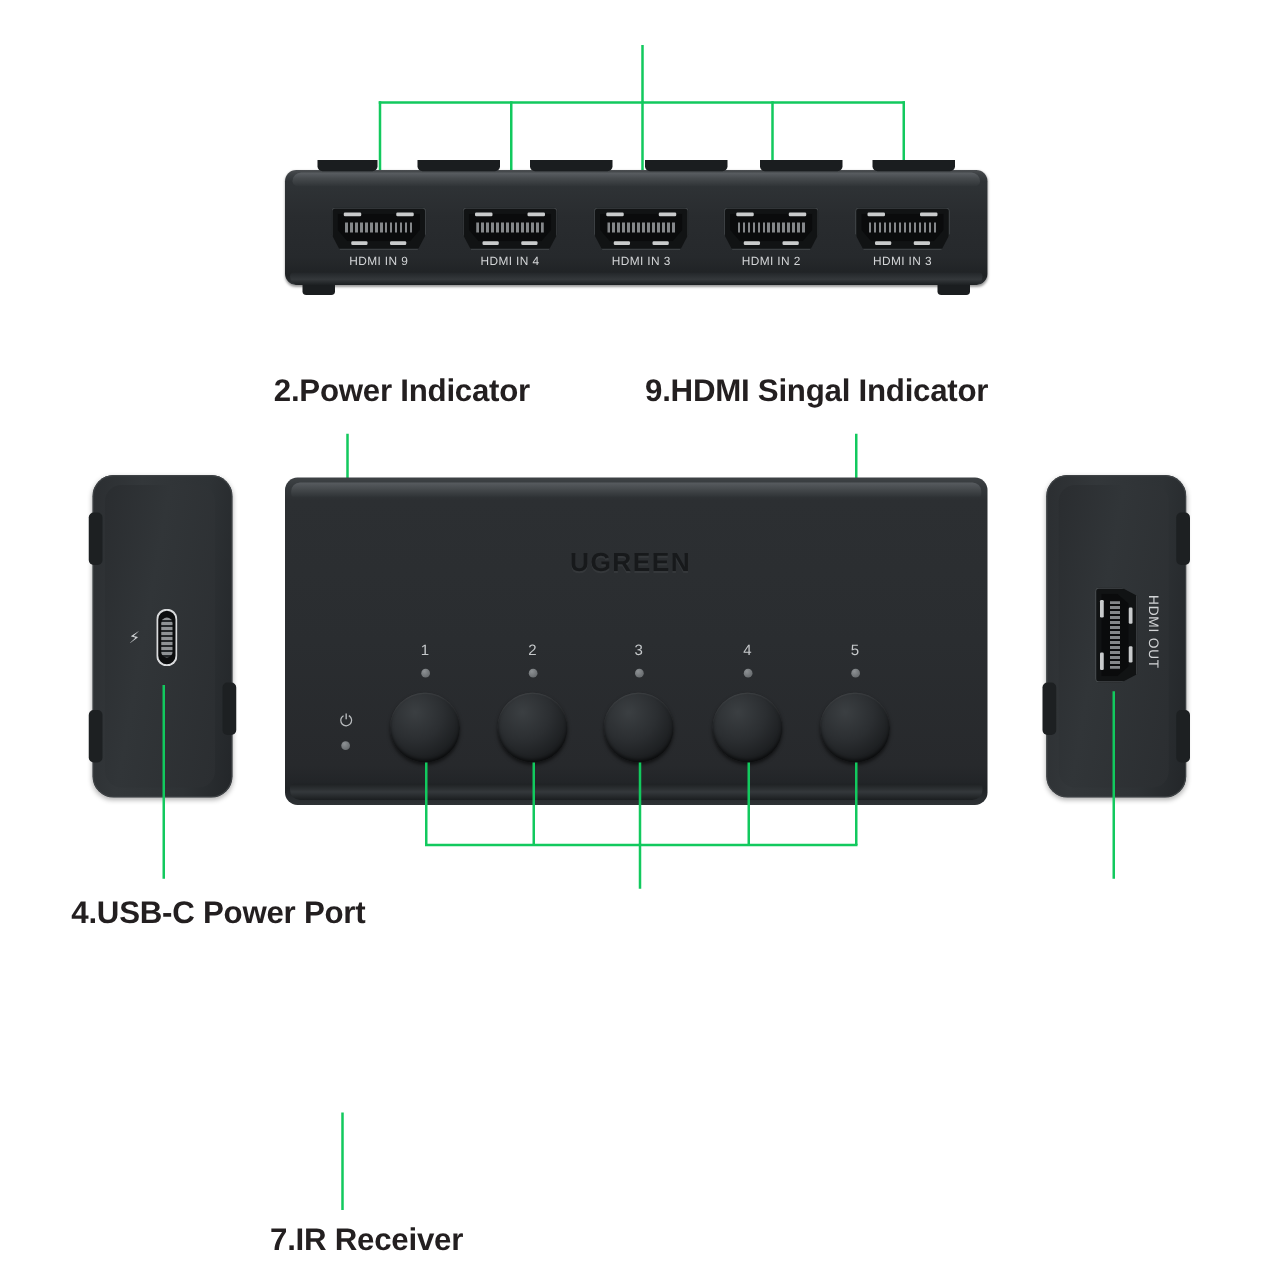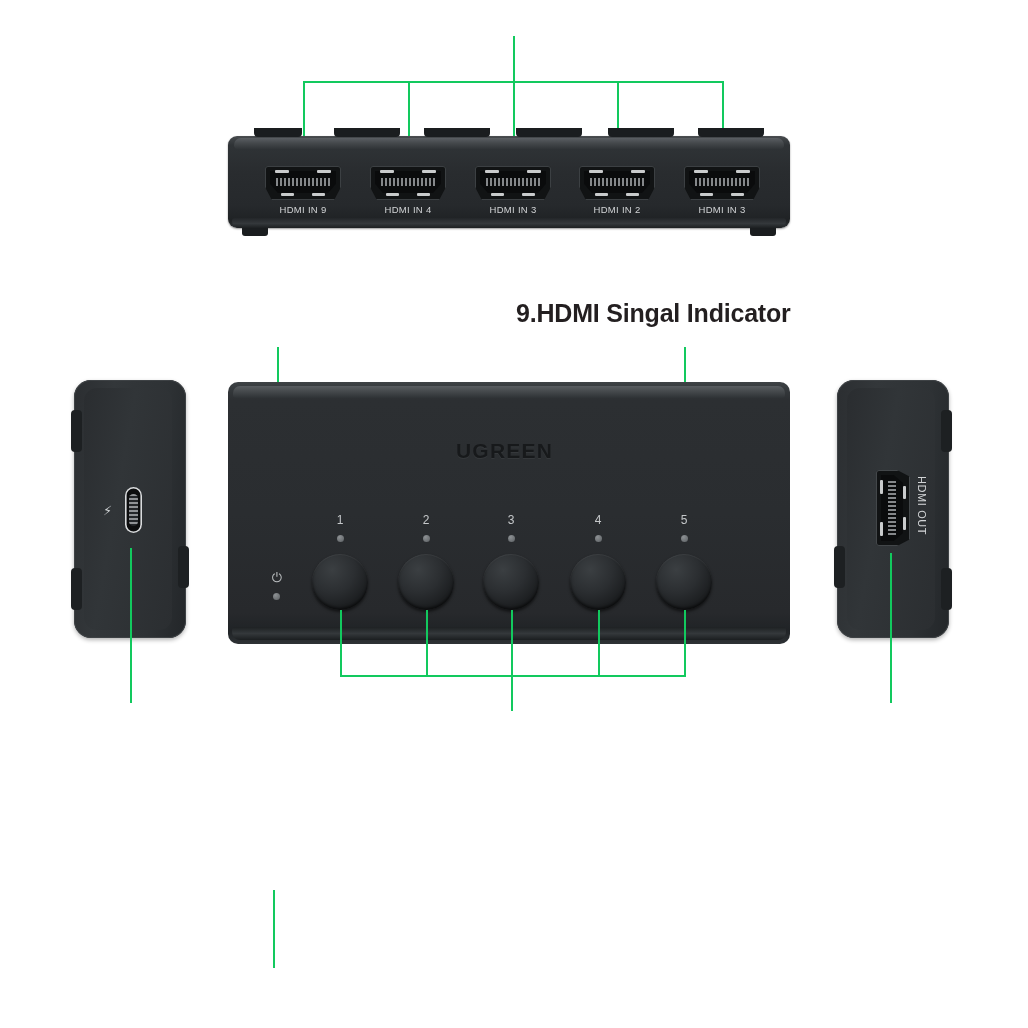--- a/index.html
+++ b/index.html
@@ -270,20 +270,21 @@
       <div class="cav"></div>
       <div class="tabT" style="left:10px;width:14px;"></div>
       <div class="tabT" style="right:10px;width:14px;"></div>
       <div class="pins"></div>
       <div class="tabB" style="left:16px;width:13px;"></div>
       <div class="tabB" style="right:16px;width:13px;"></div>
     </div>
     <div class="portlabel" style="left:456px;top:76px;width:76px;">HDMI IN 3</div>
   </div>
 
+  <div class="callout" style="left:219px;top:299px;">2.Power Indicator</div>
   <div class="gl gl-v" style="left:277px;top:347px;height:230px;"></div>
 
   <div class="callout" style="left:516px;top:299px;">9.HDMI Singal Indicator</div>
   <div class="gl gl-v" style="left:684px;top:347px;height:125px;"></div>
 
   <div class="gl gl-h" style="left:340px;top:471px;width:345px;height:2px;"></div>
   <div class="gl gl-v" style="left:340px;top:471px;height:48px;"></div>
   <div class="gl gl-v" style="left:426px;top:471px;height:48px;"></div>
   <div class="gl gl-v" style="left:511px;top:471px;height:48px;"></div>
   <div class="gl gl-v" style="left:598px;top:471px;height:48px;"></div>
@@ -333,20 +334,21 @@
     <div class="earl" style="top:30px;"></div>
     <div class="earl" style="top:188px;"></div>
     <div class="earr" style="top:166px;"></div>
     <div class="usbc" style="left:51px;top:107px;">
       <div class="tongue"></div>
     </div>
     <div class="bolt" style="left:29px;top:124px;">⚡</div>
   </div>
 
   <div class="gl gl-v" style="left:130px;top:548px;height:155px;"></div>
+  <div class="callout" style="left:57px;top:716px;">4.USB-C Power Port</div>
 
 
   <div class="side" style="left:837px;top:380px;">
     <div class="inner"></div>
     <div class="earr" style="top:30px;"></div>
     <div class="earr" style="top:188px;"></div>
     <div class="earl" style="top:166px;"></div>
     <div class="hport-v" style="left:39px;top:90px;">
       <div class="cav"></div>
       <div class="tabL" style="top:10px;height:14px;"></div>
@@ -355,14 +357,15 @@
       <div class="tabR" style="top:16px;height:13px;"></div>
       <div class="tabR" style="bottom:16px;height:13px;"></div>
     </div>
     <div class="vlabel" style="left:79px;top:96px;">HDMI OUT</div>
   </div>
 
   <div class="gl gl-v" style="left:890px;top:553px;height:150px;"></div>
 
 
   <div class="gl gl-v" style="left:273px;top:890px;height:78px;"></div>
+  <div class="callout" style="left:216px;top:978px;">7.IR Receiver</div>
 
 </div>
 
 </body></html>

